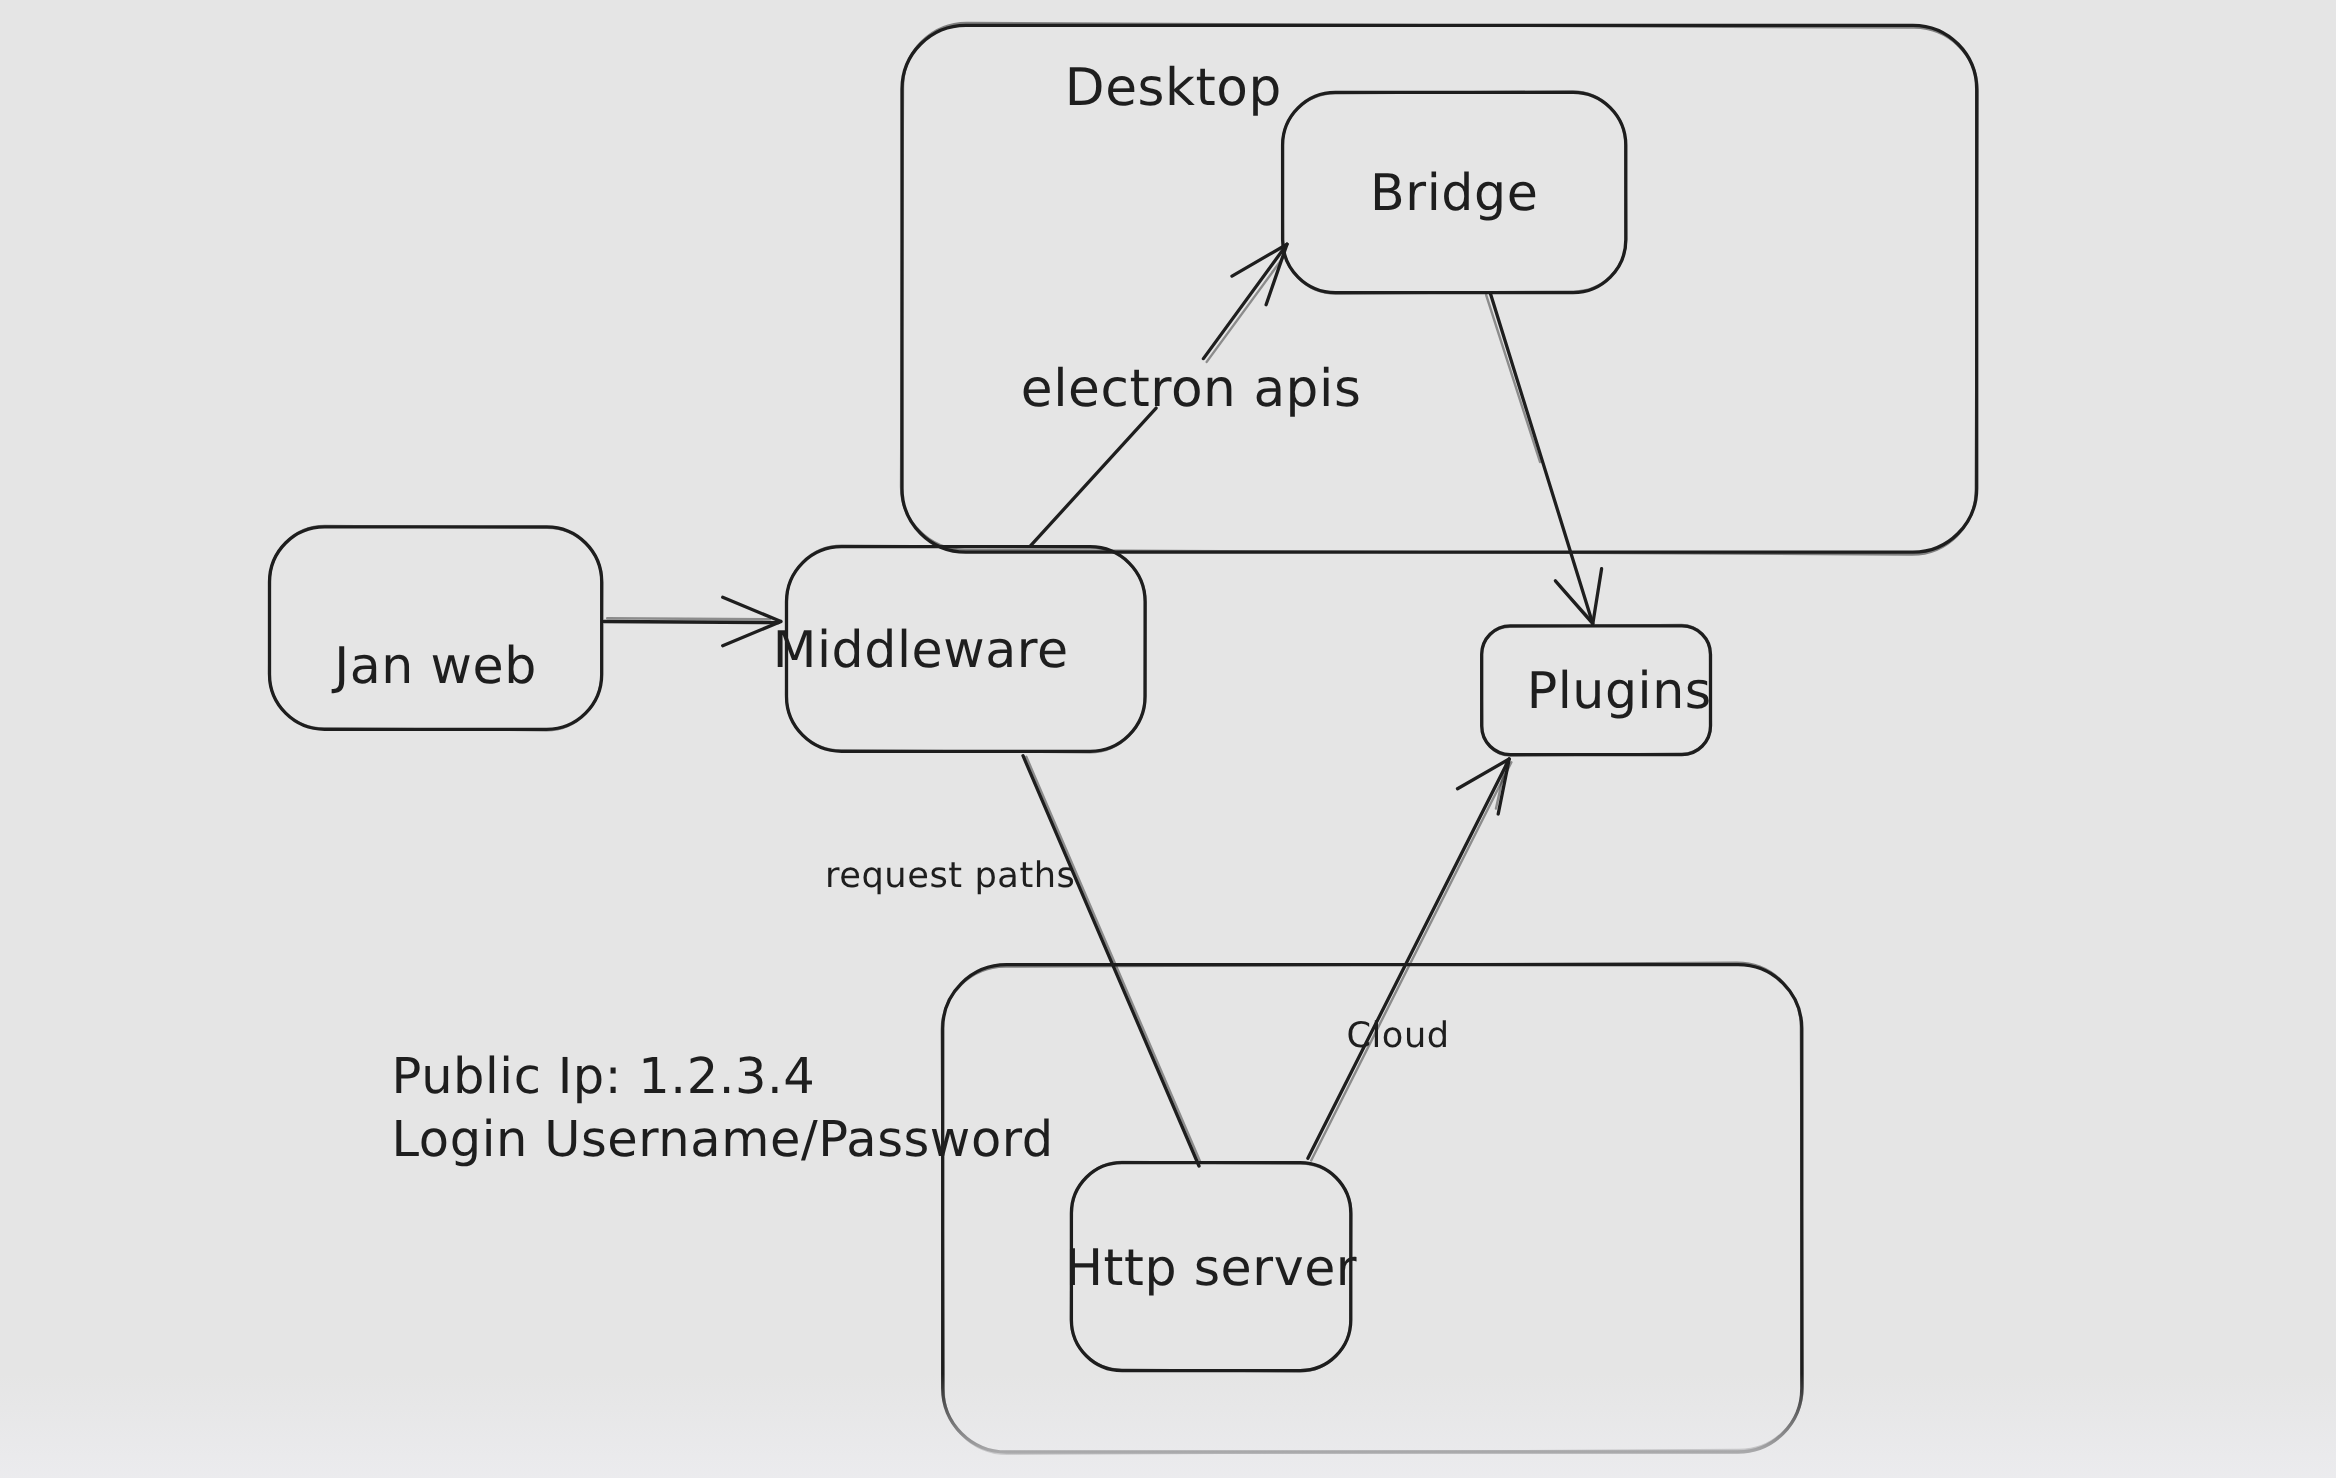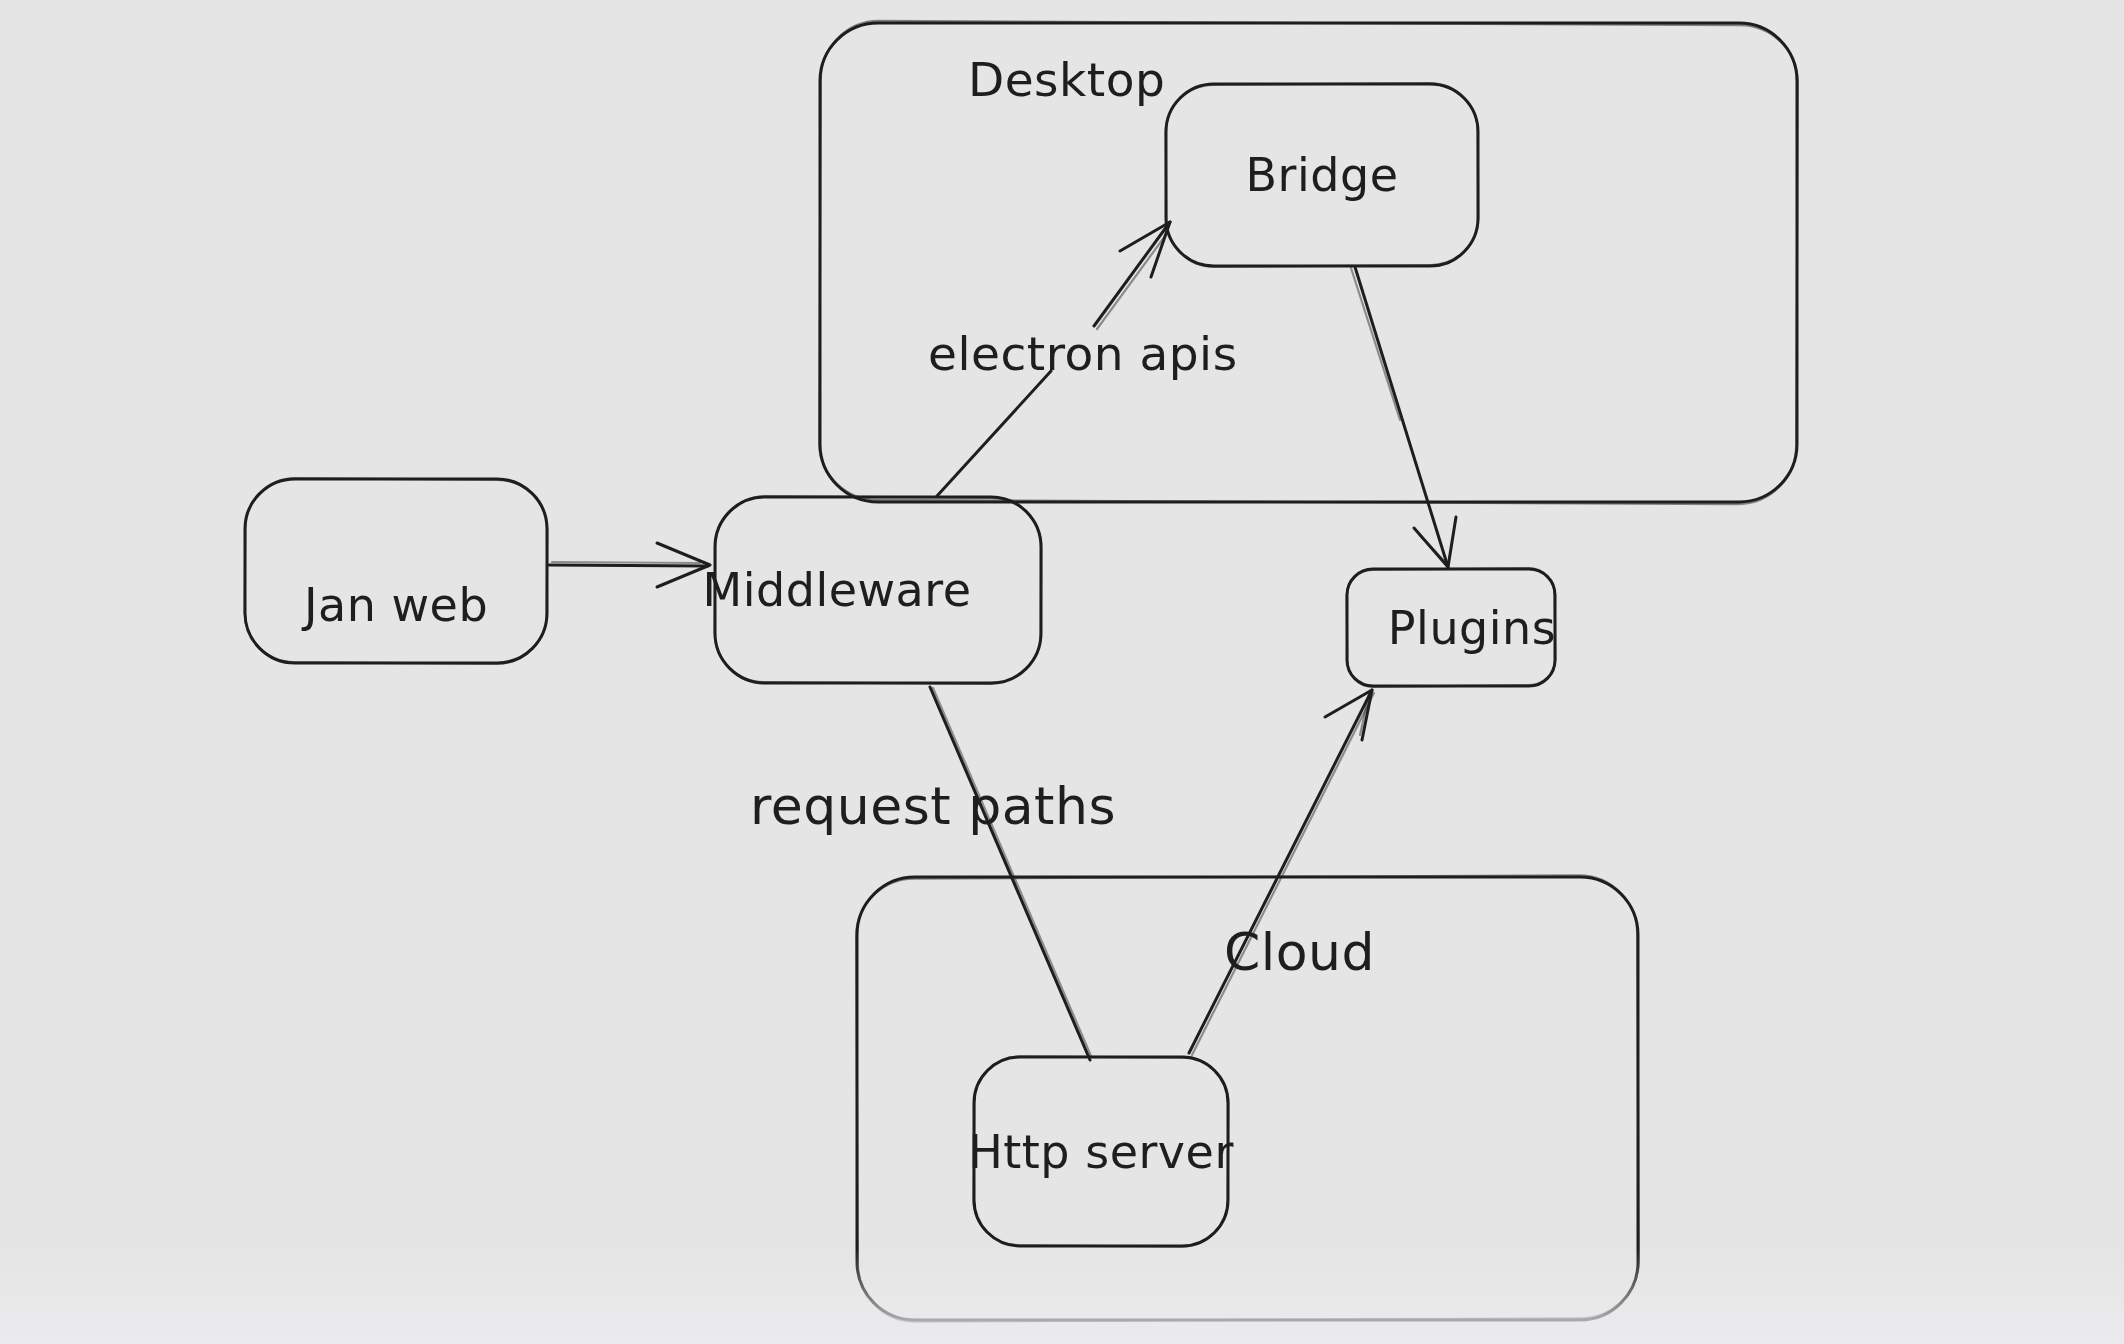--- a/index.html
+++ b/index.html
@@ -17,21 +17,21 @@
     color:#1e1e1e;
     letter-spacing:0.5px;
     white-space:nowrap;
     user-select:none;
   }
   .node-lbl {
     display:flex; align-items:center; justify-content:center;
     text-align:center;
     font-size:46px;
   }
-  .free-lbl { font-size:52px; }
+  .free-lbl { font-size:32px; }
   .note { font-size:45px; line-height:57px; }
   .footer-fade {
     position:absolute; left:0; bottom:0; width:100%; height:95px;
     background:linear-gradient(to bottom, rgba(236,236,239,0), rgba(236,236,239,0.9));
     pointer-events:none;
   }
   .sk  { fill:none; stroke:#1e1e1e; stroke-width:3;   stroke-linecap:round; stroke-linejoin:round; }
   .sk2 { fill:none; stroke:#1e1e1e; stroke-width:2.2; stroke-linecap:round; stroke-linejoin:round; opacity:0.5; }
   .edge  { fill:none; stroke:#1e1e1e; stroke-width:3;   stroke-linecap:round; }
   .edge2 { fill:none; stroke:#1e1e1e; stroke-width:2.2; stroke-linecap:round; opacity:0.45; }
@@ -116,15 +116,19 @@
 
   <div class="lbl node-lbl" style="left:245px; top:479px; width:302px; height:184px;margin-top:34px;">Jan web</div>
   <div class="lbl node-lbl" style="left:1166px; top:84px; width:312px; height:182px;">Bridge</div>
   <div class="lbl node-lbl" style="left:674px; top:497px; width:326px; height:186px;">Middleware</div>
   <div class="lbl node-lbl" style="left:1347px; top:569px; width:208px; height:117px;margin-left:21px;">Plugins</div>
   <div class="lbl node-lbl" style="left:974px; top:1057px; width:254px; height:189px;">Http server</div>
 
   <div class="lbl free-lbl" style="left:928px; top:326px; font-size:47px;">electron apis</div>
   <div class="lbl free-lbl" style="left:750px; top:776px;">request paths</div>
 
+  <div class="lbl note" style="left:356px; top:950px;">
+    <div>Public Ip: 1.2.3.4</div>
+    <div>Login Username/Password</div>
+  </div>
 
   <div class="footer-fade"></div>
 </div>
 
 </body></html>

